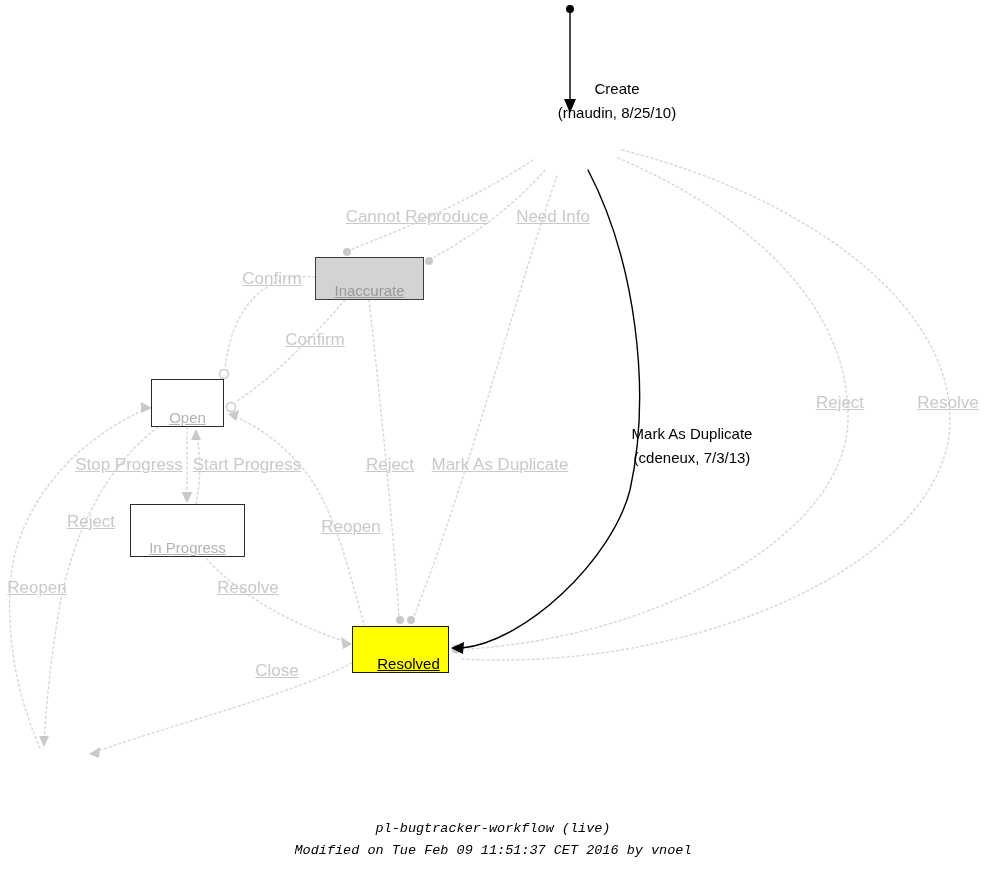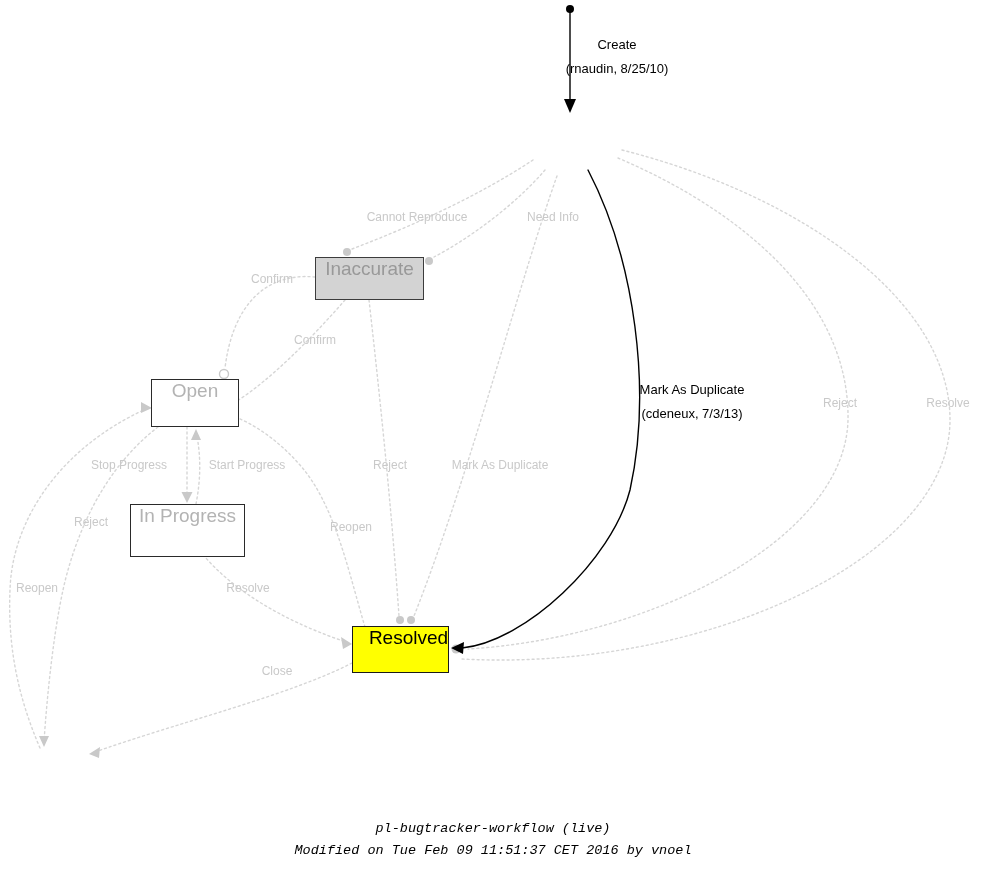--- a/index.html
+++ b/index.html
@@ -1,33 +1,33 @@
 <!DOCTYPE html>
 <html><head>
 <meta charset="utf-8">
 <style>
   * { margin:0; padding:0; box-sizing:border-box; }
   html,body { background:#fff; }
   body { font-family:"Liberation Sans", sans-serif; }
   .canvas { position:relative; width:986px; height:875px; background:#fff; overflow:hidden; }
   .edges { position:absolute; left:0; top:0; width:986px; height:875px; }
-  .node { position:absolute; display:flex; align-items:flex-start; justify-content:center;
-          font-size:19px; background:#fff; white-space:nowrap; }
+  .node { position:absolute; display:flex; align-items:flex-end; justify-content:center;
+          font-size:15px; background:#fff; white-space:nowrap;text-decoration:underline; }
   .node.box-white { border:1.5px solid #2a2a2a; color:#b3b3b3; }
   .node.box-gray  { border:1px solid #3c3c3c; background:#d3d3d3; color:#999999; }
   .node.box-yellow{ border:1.5px solid #1a1a1a; background:#ffff00; color:#000;padding-left:16px; }
   .diamond-wrap { position:absolute; }
   .diamond-wrap svg { position:absolute; left:0; top:0; }
   .diamond-label { position:absolute; left:0; top:0; width:100%; height:100%;
                    display:flex; align-items:center; justify-content:center;
                    color:#b5b5b5; font-size:15px; }
   .elabel { position:absolute; transform:translate(-50%,-50%); color:#c9c9c9;
-            font-size:12px; white-space:nowrap; }
+            font-size:17px; white-space:nowrap;text-decoration:underline; }
   .blabel { position:absolute; transform:translate(-50%,-50%); color:#000;
-            font-size:13px; line-height:24px; text-align:center; white-space:nowrap; }
+            font-size:15px; line-height:24px; text-align:center; white-space:nowrap;margin-top:44px; }
   .footer { position:absolute; left:0; width:986px; text-align:center;
             font-style:italic; font-size:13.5px; color:#000; line-height:22px; }
 </style>
 </head>
 <body>
 
 <div class="canvas">
 
   <svg class="edges" viewBox="0 0 986 875" fill="none" stroke-linecap="round">
 
@@ -81,21 +81,21 @@
       <polygon points="570,113 564,99 576,99"></polygon>
       <polygon points="451,648 464,642 463,654"></polygon>
     </g>
   </svg>
 
 
   <div class="node box-gray" style="left:315px; top:257px; width:109px; height:43px;">
     <span>Inaccurate</span>
   </div>
 
-  <div class="node box-white" style="left:151px; top:379px; width:88px; height:48px;">
+  <div class="node box-white" style="left:151px; top:379px; width:73px; height:48px;">
     <span>Open</span>
   </div>
 
   <div class="node box-white" style="left:130px; top:504px; width:115px; height:53px;">
     <span>In Progress</span>
   </div>
 
   <div class="node box-yellow" style="left:352px; top:626px; width:97px; height:47px;">
     <span>Resolved</span>
   </div>

